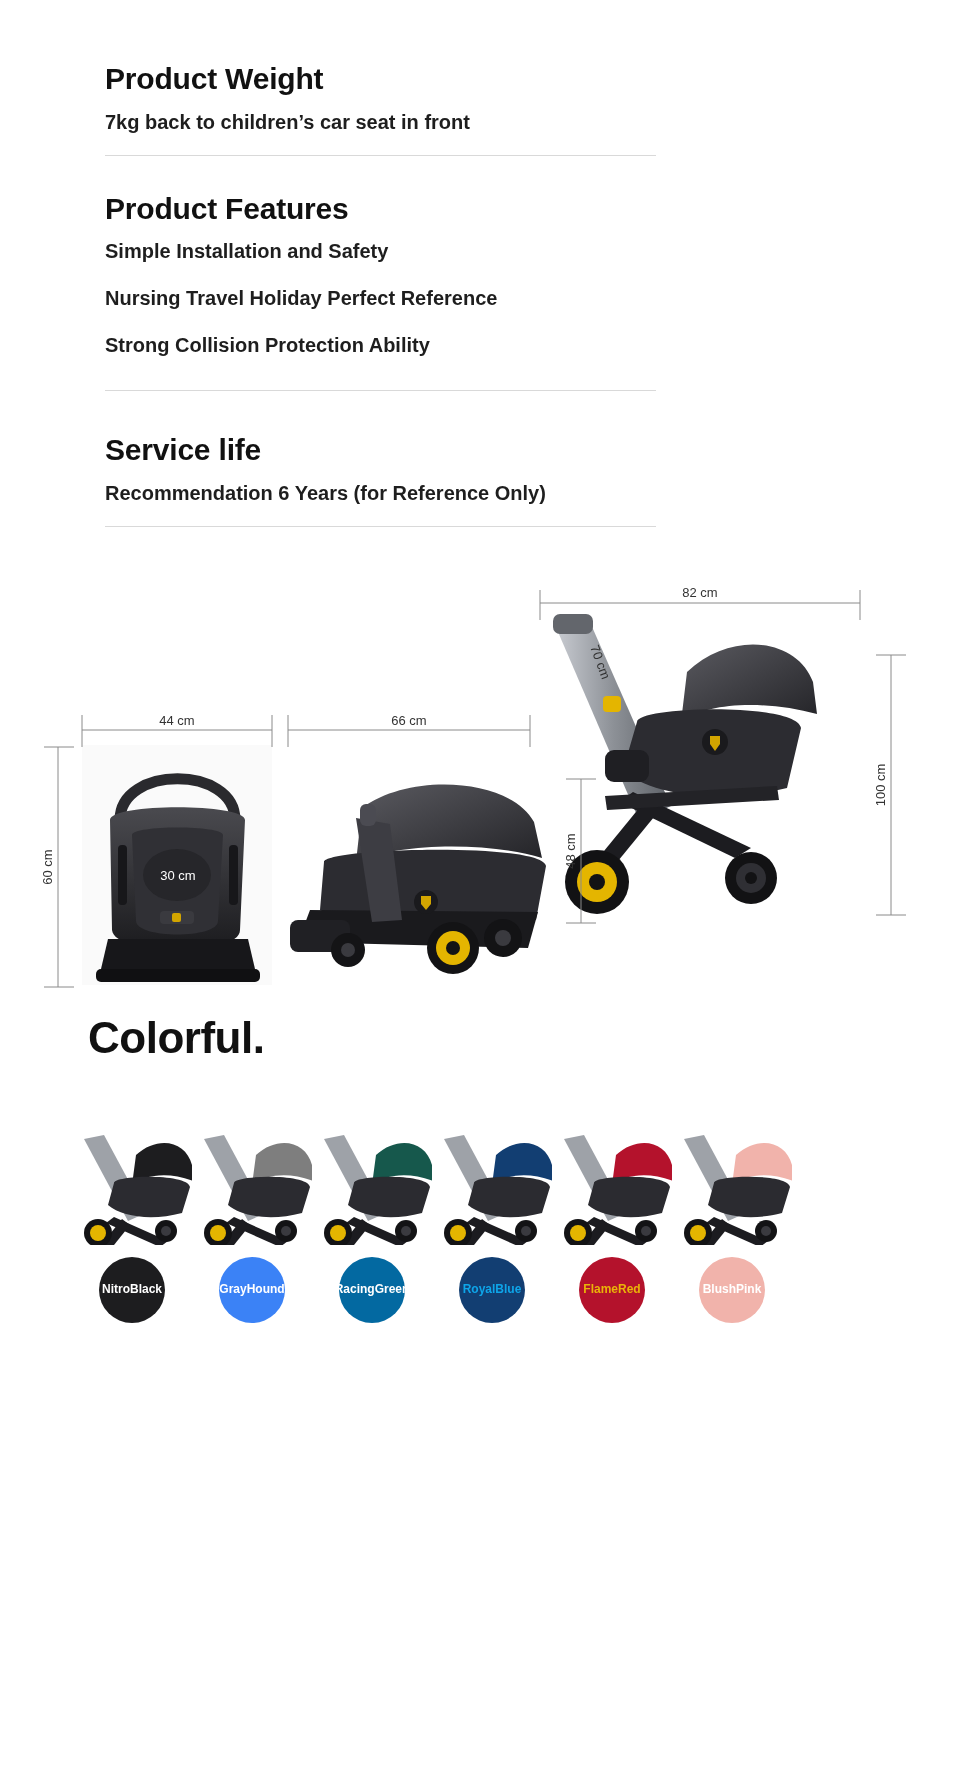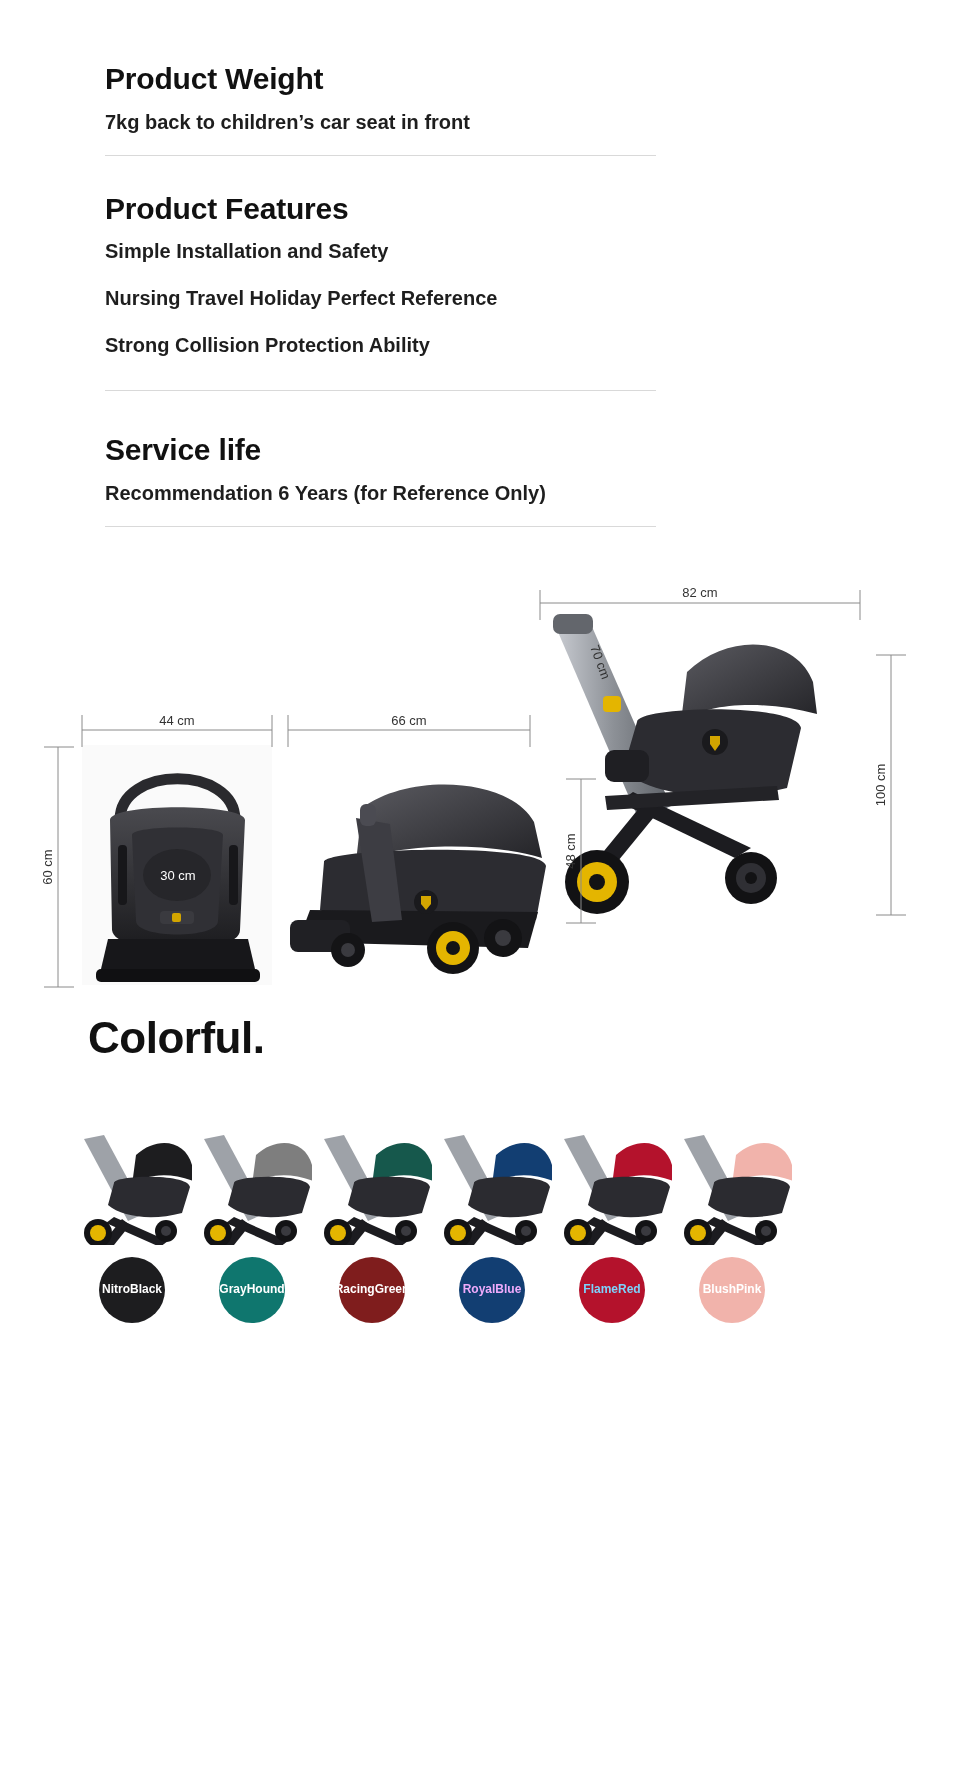--- a/index.html
+++ b/index.html
@@ -298,81 +298,81 @@
             <path d="M64 38 C86 18, 114 24, 120 48 L121 64 C96 54, 72 58, 60 68 Z" fill="#7e7e7e"></path>
             <path d="M42 66 C42 58, 116 56, 118 70 L110 96 C80 104, 50 100, 36 88 Z" fill="#2b2b30"></path>
             <path d="M42 100 L96 124 L88 130 L34 106 Z" fill="#1c1c20"></path>
             <path d="M50 102 L26 132 L34 138 L58 108 Z" fill="#1c1c20"></path>
             <circle cx="26" cy="116" r="14" fill="#131315"></circle>
               <circle cx="26" cy="116" r="8" fill="#e4b500"></circle>
             <circle cx="94" cy="114" r="11" fill="#131315"></circle>
               <circle cx="94" cy="114" r="5" fill="#3a3a3f"></circle>
           </svg>
         </div>
-        <div class="circle" style="background:#0f766e;color:#fff">
+        <div class="circle" style="background:#3b82f6;color:#fff">
           <span>Gray</span>
           <span>Hound</span>
         </div>
       </div>
 
       <div class="swatch">
         <div class="art">
           <svg width="120" height="128" viewBox="0 0 120 128">
             <path d="M12 22 L32 18 L74 96 L56 104 Z" fill="#9ea2a8"></path>
             <path d="M64 38 C86 18, 114 24, 120 48 L121 64 C96 54, 72 58, 60 68 Z" fill="#16584c"></path>
             <path d="M42 66 C42 58, 116 56, 118 70 L110 96 C80 104, 50 100, 36 88 Z" fill="#2b2b30"></path>
             <path d="M42 100 L96 124 L88 130 L34 106 Z" fill="#1c1c20"></path>
             <path d="M50 102 L26 132 L34 138 L58 108 Z" fill="#1c1c20"></path>
             <circle cx="26" cy="116" r="14" fill="#131315"></circle>
               <circle cx="26" cy="116" r="8" fill="#e4b500"></circle>
             <circle cx="94" cy="114" r="11" fill="#131315"></circle>
               <circle cx="94" cy="114" r="5" fill="#3a3a3f"></circle>
           </svg>
         </div>
-        <div class="circle" style="background:#7f1d1d;color:#fff">
+        <div class="circle" style="background:#0369a1;color:#fff">
           <span>Racing</span>
           <span>Green</span>
         </div>
       </div>
 
       <div class="swatch">
         <div class="art">
           <svg width="120" height="128" viewBox="0 0 120 128">
             <path d="M12 22 L32 18 L74 96 L56 104 Z" fill="#9ea2a8"></path>
             <path d="M64 38 C86 18, 114 24, 120 48 L121 64 C96 54, 72 58, 60 68 Z" fill="#123e72"></path>
             <path d="M42 66 C42 58, 116 56, 118 70 L110 96 C80 104, 50 100, 36 88 Z" fill="#2b2b30"></path>
             <path d="M42 100 L96 124 L88 130 L34 106 Z" fill="#1c1c20"></path>
             <path d="M50 102 L26 132 L34 138 L58 108 Z" fill="#1c1c20"></path>
             <circle cx="26" cy="116" r="14" fill="#131315"></circle>
               <circle cx="26" cy="116" r="8" fill="#e4b500"></circle>
             <circle cx="94" cy="114" r="11" fill="#131315"></circle>
               <circle cx="94" cy="114" r="5" fill="#3a3a3f"></circle>
           </svg>
         </div>
-        <div class="circle" style="background:#123e72;color:#f0abfc">
+        <div class="circle" style="background:#123e72;color:#0ea5e9">
           <span>Royal</span>
           <span>Blue</span>
         </div>
       </div>
 
       <div class="swatch">
         <div class="art">
           <svg width="120" height="128" viewBox="0 0 120 128">
             <path d="M12 22 L32 18 L74 96 L56 104 Z" fill="#9ea2a8"></path>
             <path d="M64 38 C86 18, 114 24, 120 48 L121 64 C96 54, 72 58, 60 68 Z" fill="#b4122c"></path>
             <path d="M42 66 C42 58, 116 56, 118 70 L110 96 C80 104, 50 100, 36 88 Z" fill="#2b2b30"></path>
             <path d="M42 100 L96 124 L88 130 L34 106 Z" fill="#1c1c20"></path>
             <path d="M50 102 L26 132 L34 138 L58 108 Z" fill="#1c1c20"></path>
             <circle cx="26" cy="116" r="14" fill="#131315"></circle>
               <circle cx="26" cy="116" r="8" fill="#e4b500"></circle>
             <circle cx="94" cy="114" r="11" fill="#131315"></circle>
               <circle cx="94" cy="114" r="5" fill="#3a3a3f"></circle>
           </svg>
         </div>
-        <div class="circle" style="background:#b4122c;color:#7dd3fc">
+        <div class="circle" style="background:#b4122c;color:#eab308">
           <span>Flame</span>
           <span>Red</span>
         </div>
       </div>
 
       <div class="swatch">
         <div class="art">
           <svg width="120" height="128" viewBox="0 0 120 128">
             <path d="M12 22 L32 18 L74 96 L56 104 Z" fill="#9ea2a8"></path>
             <path d="M64 38 C86 18, 114 24, 120 48 L121 64 C96 54, 72 58, 60 68 Z" fill="#f1b3ab"></path>

